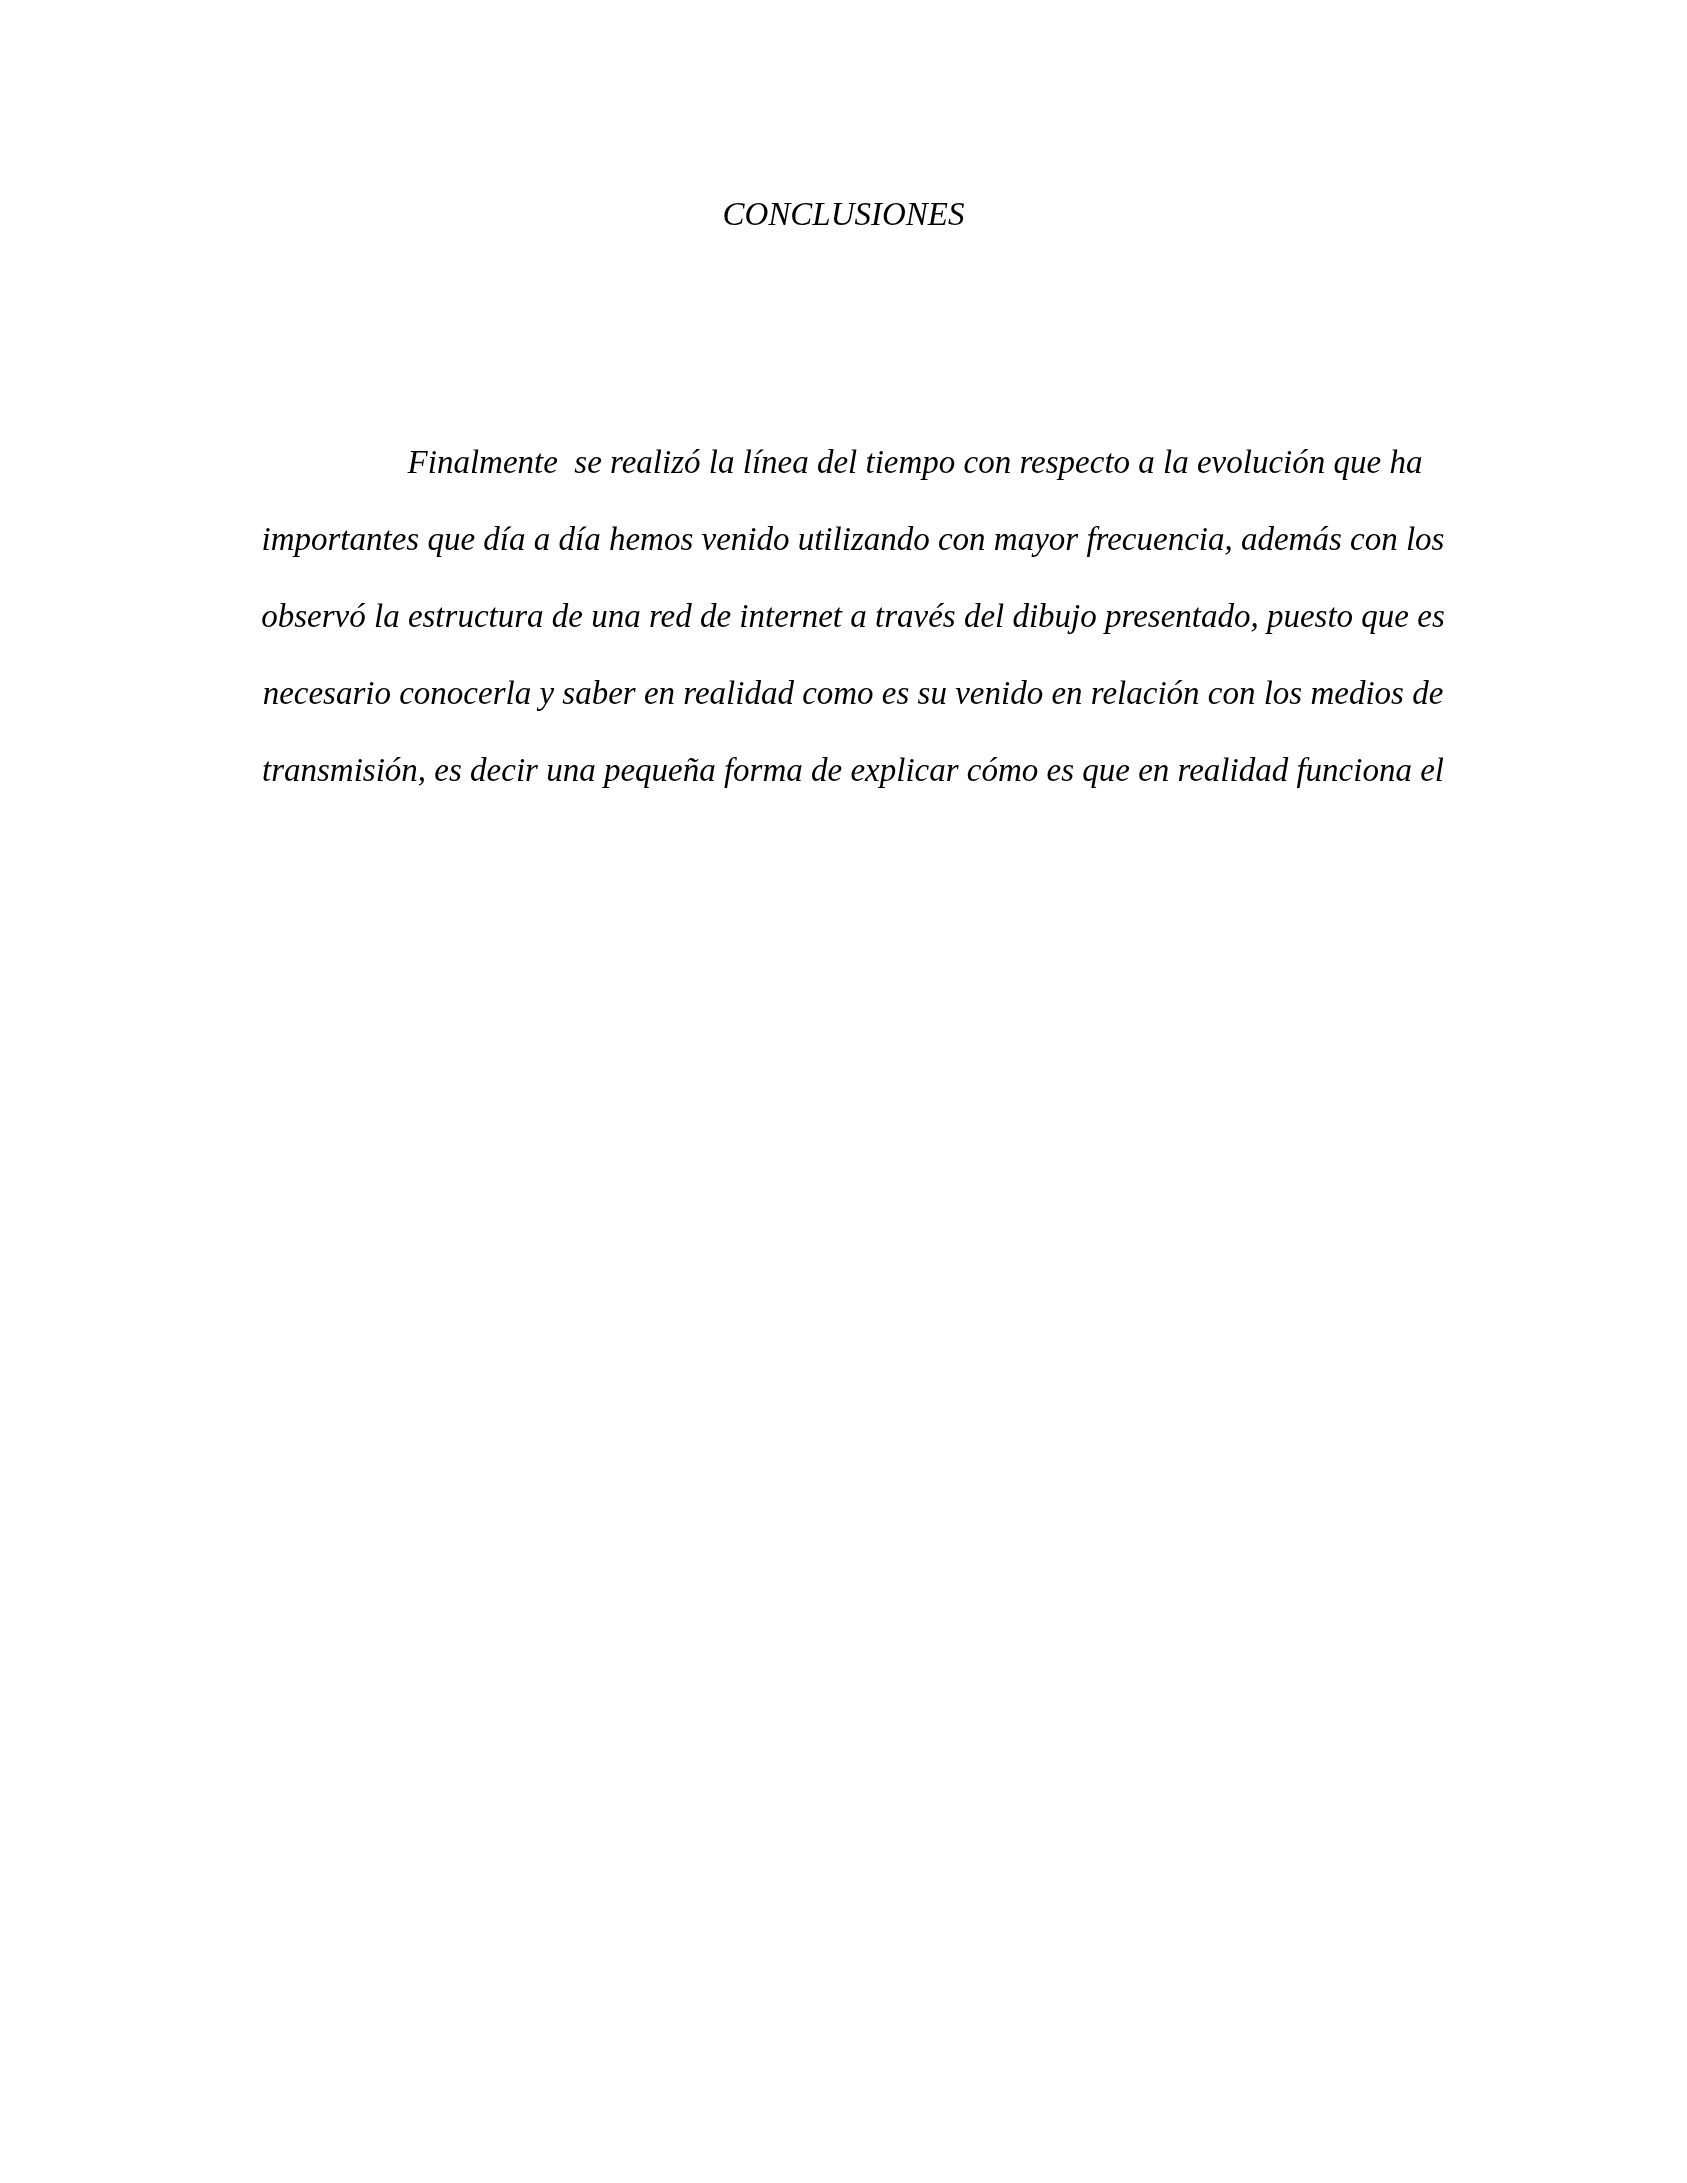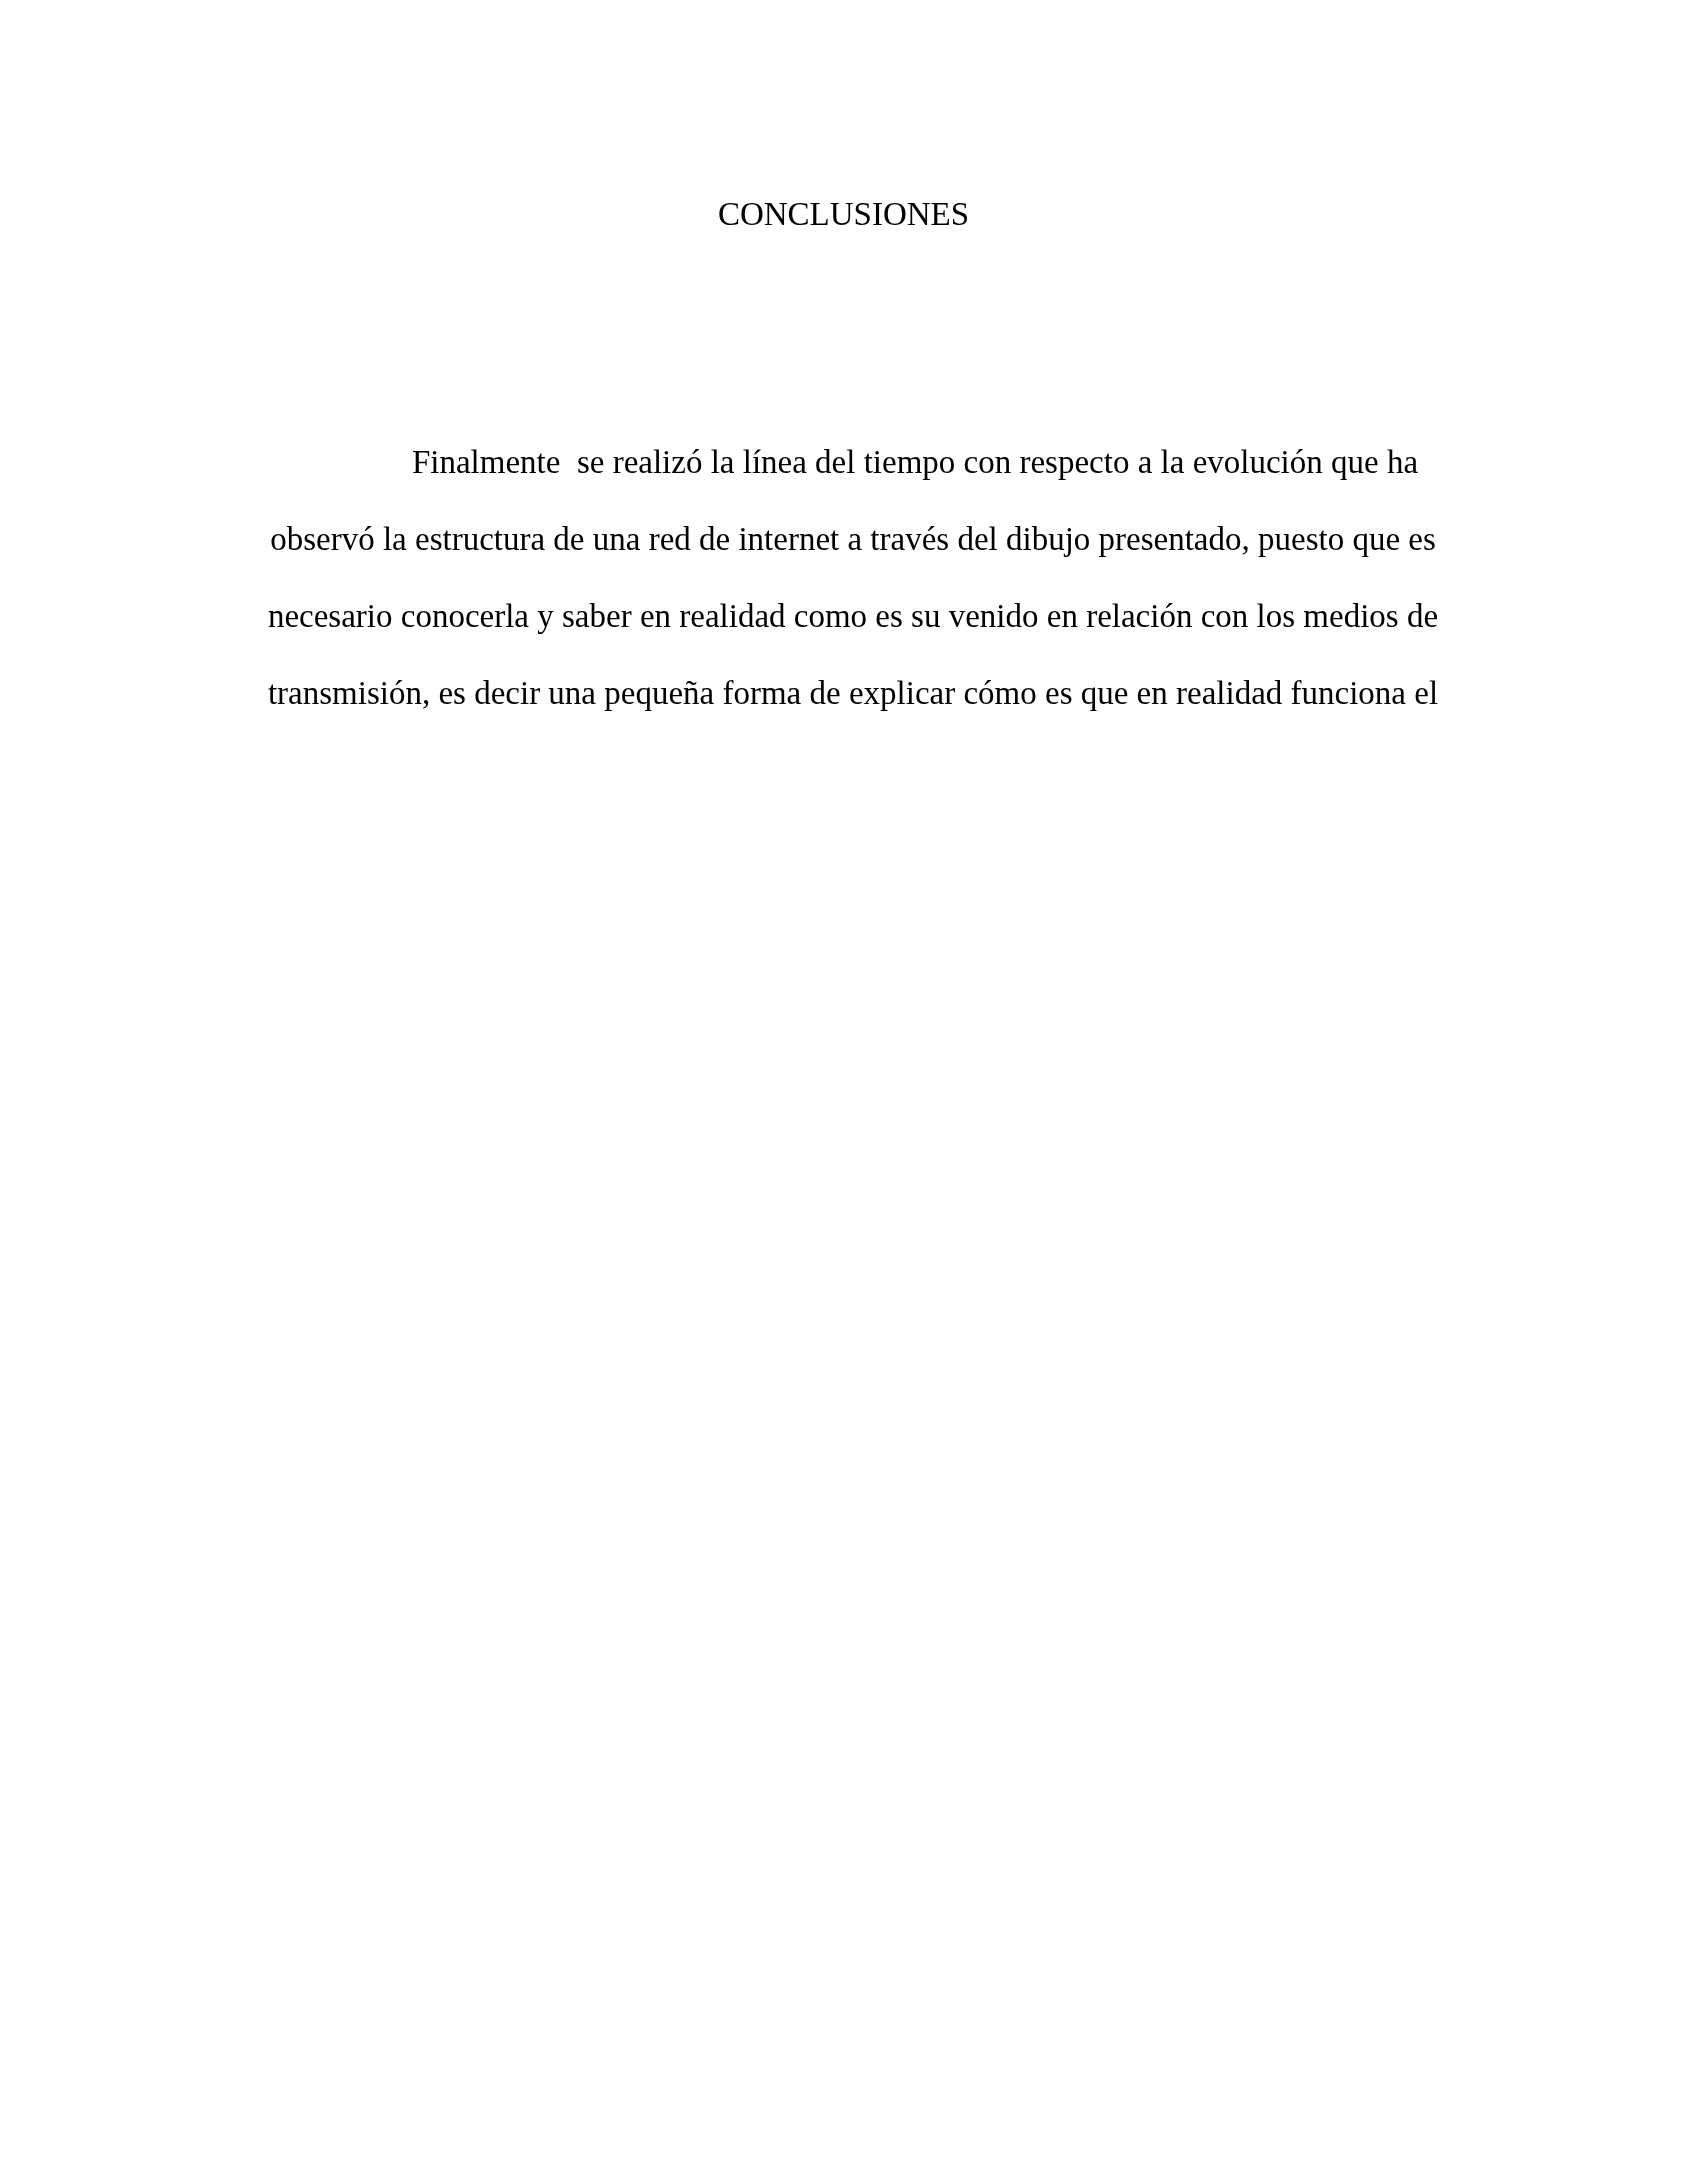--- a/index.html
+++ b/index.html
@@ -15,20 +15,21 @@
       font-family: "Liberation Serif", "DejaVu Serif", serif;
       color: #000000;
     }
     .page {
       position: absolute;
       left: 0;
       top: 0;
       width: 1687px;
       height: 1769px;
       background: #ffffff;
+      font-style: italic;
     }
     .title {
       position: absolute;
       left: 0;
       width: 1687px;
       top: 191px;
       text-align: center;
       font-size: 33px;
       line-height: 46px;
       letter-spacing: 0px;
@@ -52,18 +53,19 @@
     }
   </style>
 </head>
 <body>
 
 <div class="page">
   <div class="title">CONCLUSIONES</div>
 
   <div class="body">
     <span class="line indent">Finalmente  se realizó la línea del tiempo con respecto a la evolución que ha</span>
+    <span class="line">importantes que día a día hemos venido utilizando con mayor frecuencia, además con los</span>
     <span class="line">observó la estructura de una red de internet a través del dibujo presentado, puesto que es</span>
     <span class="line">necesario conocerla y saber en realidad como es su venido en relación con los medios de</span>
     <span class="line">transmisión, es decir una pequeña forma de explicar cómo es que en realidad funciona el</span>
   </div>
 </div>
 
 
 </body></html>

